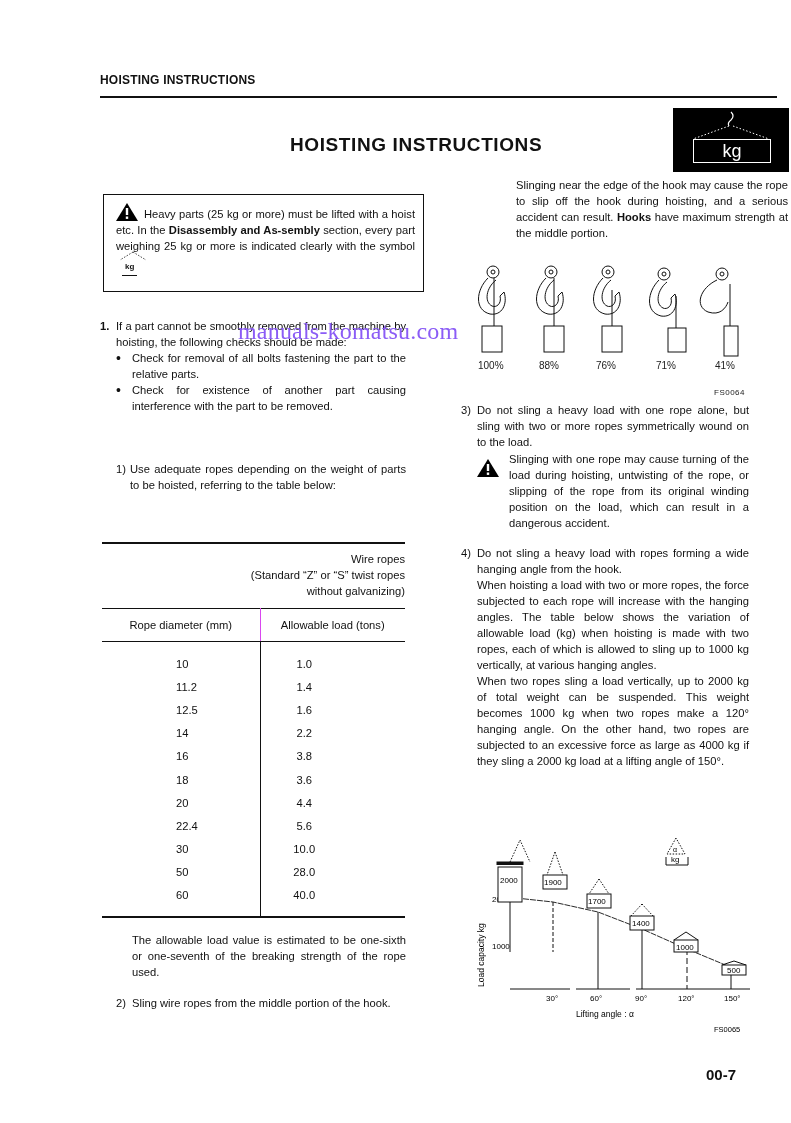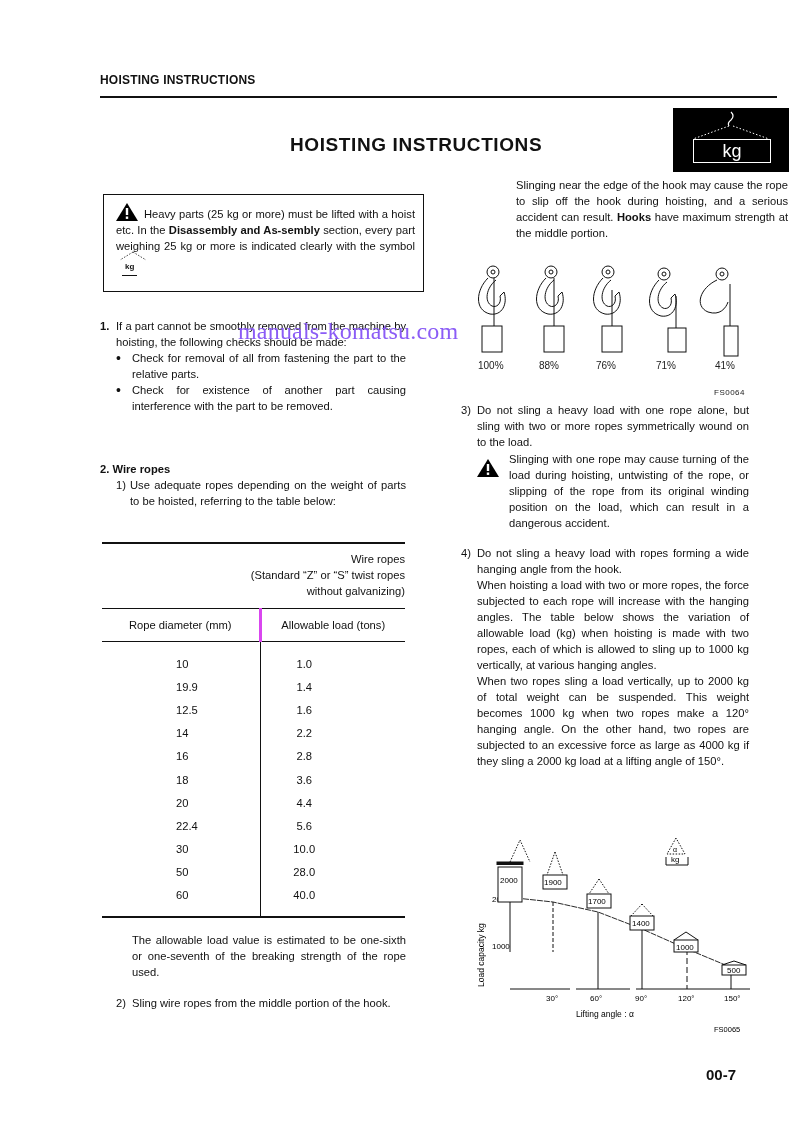--- a/index.html
+++ b/index.html
@@ -79,69 +79,68 @@
   <span class="kg-symbol">
     <svg width="34" height="14" style="position:absolute;left:0;top:-4px">
       <path d="M17 1 L4 9 M17 1 L30 9" stroke="#111" stroke-dasharray="1.5 1.5" stroke-width="0.8" fill="none"></path>
     </svg>
     <span>kg</span>
   </span>
 </div>
 
 <div class="abs txt sec1">
   <div class="indent"><span class="num b">1.</span><span>If a part cannot be smoothly removed from the machine by hoisting, the following checks should be made:</span></div>
-  <div class="bul">Check for removal of all from fastening the part to the relative parts.</div>
+  <div class="bul">Check for removal of all bolts fastening the part to the relative parts.</div>
   <div class="bul">Check for existence of another part causing interference with the part to be removed.</div>
 </div>
 
 <div class="abs watermark">manuals-komatsu.com</div>
 
 <div class="abs txt sec2">
-  <div class="b">2. Wire ropes</div>
   <div class="indent" style="padding-left:30px"><span class="num" style="width:14px;margin-left:-14px">1)</span><span>Use adequate ropes depending on the weight of parts to be hoisted, referring to the table below:</span></div>
 </div>
 
 <div class="abs rope-table">
   <div class="rule-thick"></div>
   <div class="cap">
     <div>Wire ropes</div>
     <div>(Standard “Z” or “S” twist ropes</div>
     <div>without galvanizing)</div>
   </div>
   <table>
     <thead>
       <tr>
-        <th style="border-right:3px solid #d946ef">Rope diameter (mm)</th>
+        <th style="border-right:1px solid #d946ef">Rope diameter (mm)</th>
         <th>Allowable load (tons)</th>
       </tr>
     </thead>
     <tbody>
       <tr style="height:8px">
           <td class="c1" style="height:8px"></td>
           <td style="height:8px"></td>
         </tr>
       <tr>
           <td class="c1">10</td>
           <td class="c2">1.0</td>
         </tr>
       <tr>
-          <td class="c1">19.9</td>
+          <td class="c1">11.2</td>
           <td class="c2">1.4</td>
         </tr>
       <tr>
           <td class="c1">12.5</td>
           <td class="c2">1.6</td>
         </tr>
       <tr>
           <td class="c1">14</td>
           <td class="c2">2.2</td>
         </tr>
       <tr>
           <td class="c1">16</td>
-          <td class="c2">2.8</td>
+          <td class="c2">3.8</td>
         </tr>
       <tr>
           <td class="c1">18</td>
           <td class="c2">3.6</td>
         </tr>
       <tr>
           <td class="c1">20</td>
           <td class="c2">4.4</td>
         </tr>
       <tr>

